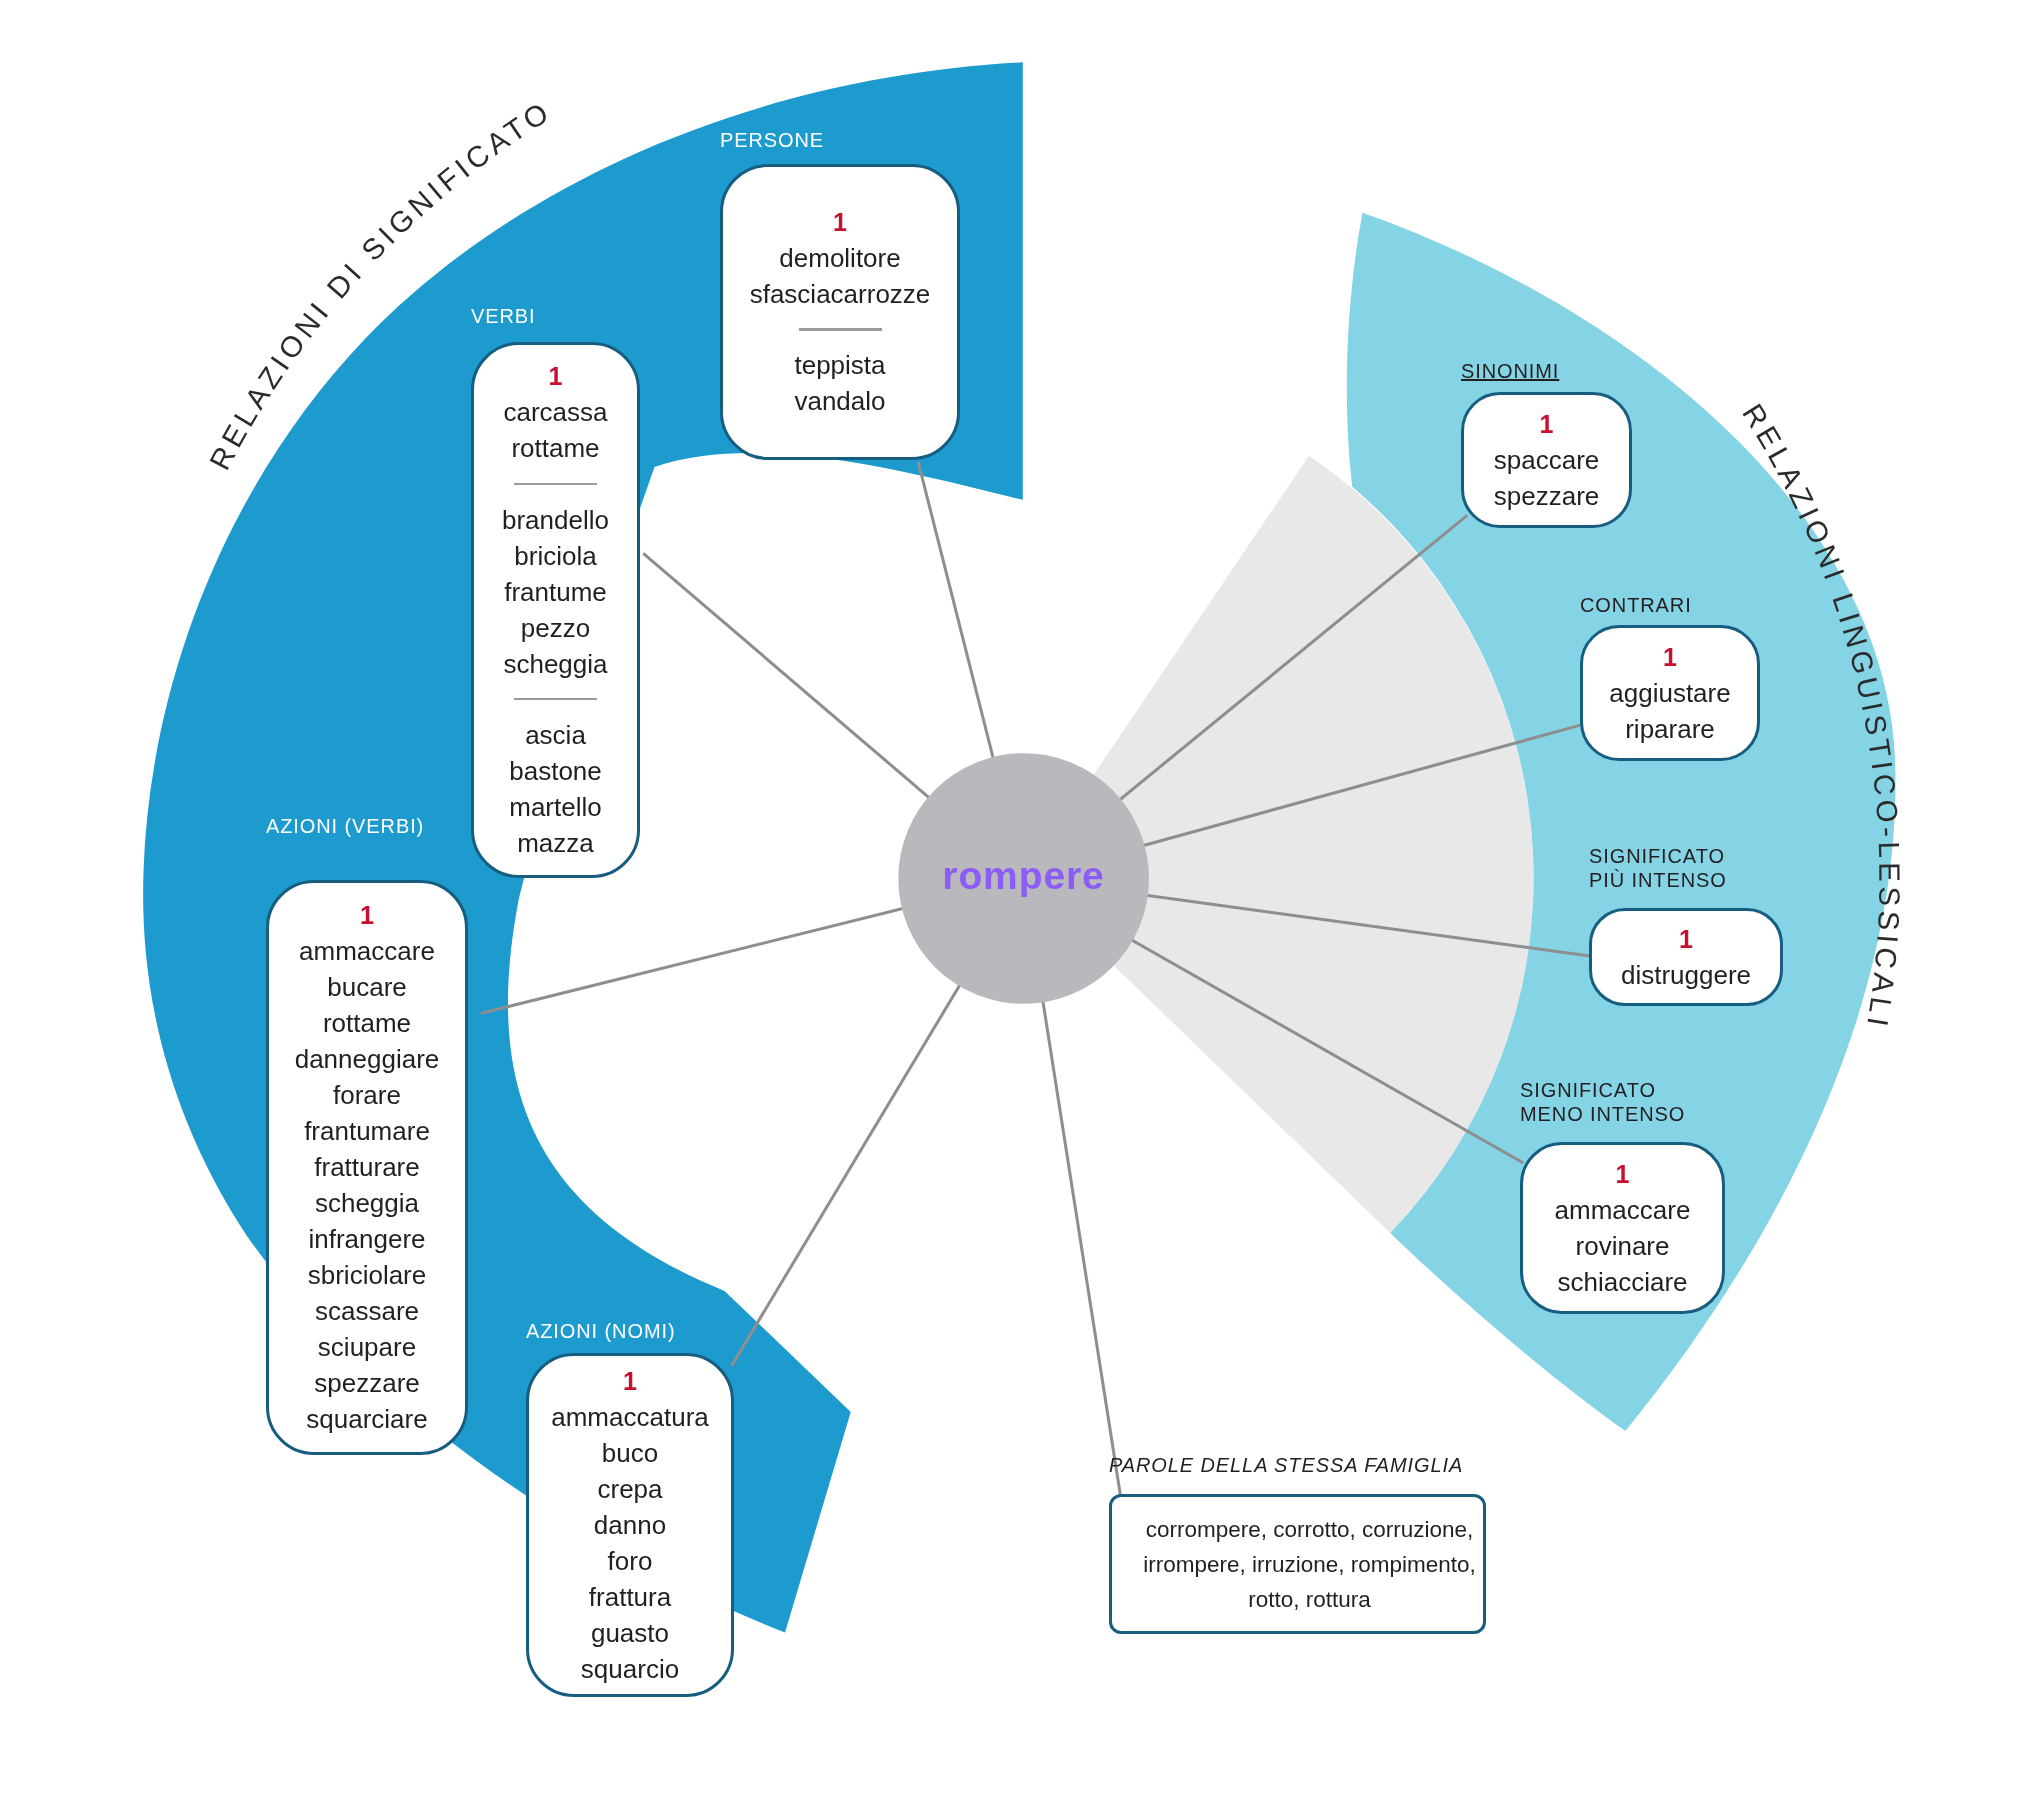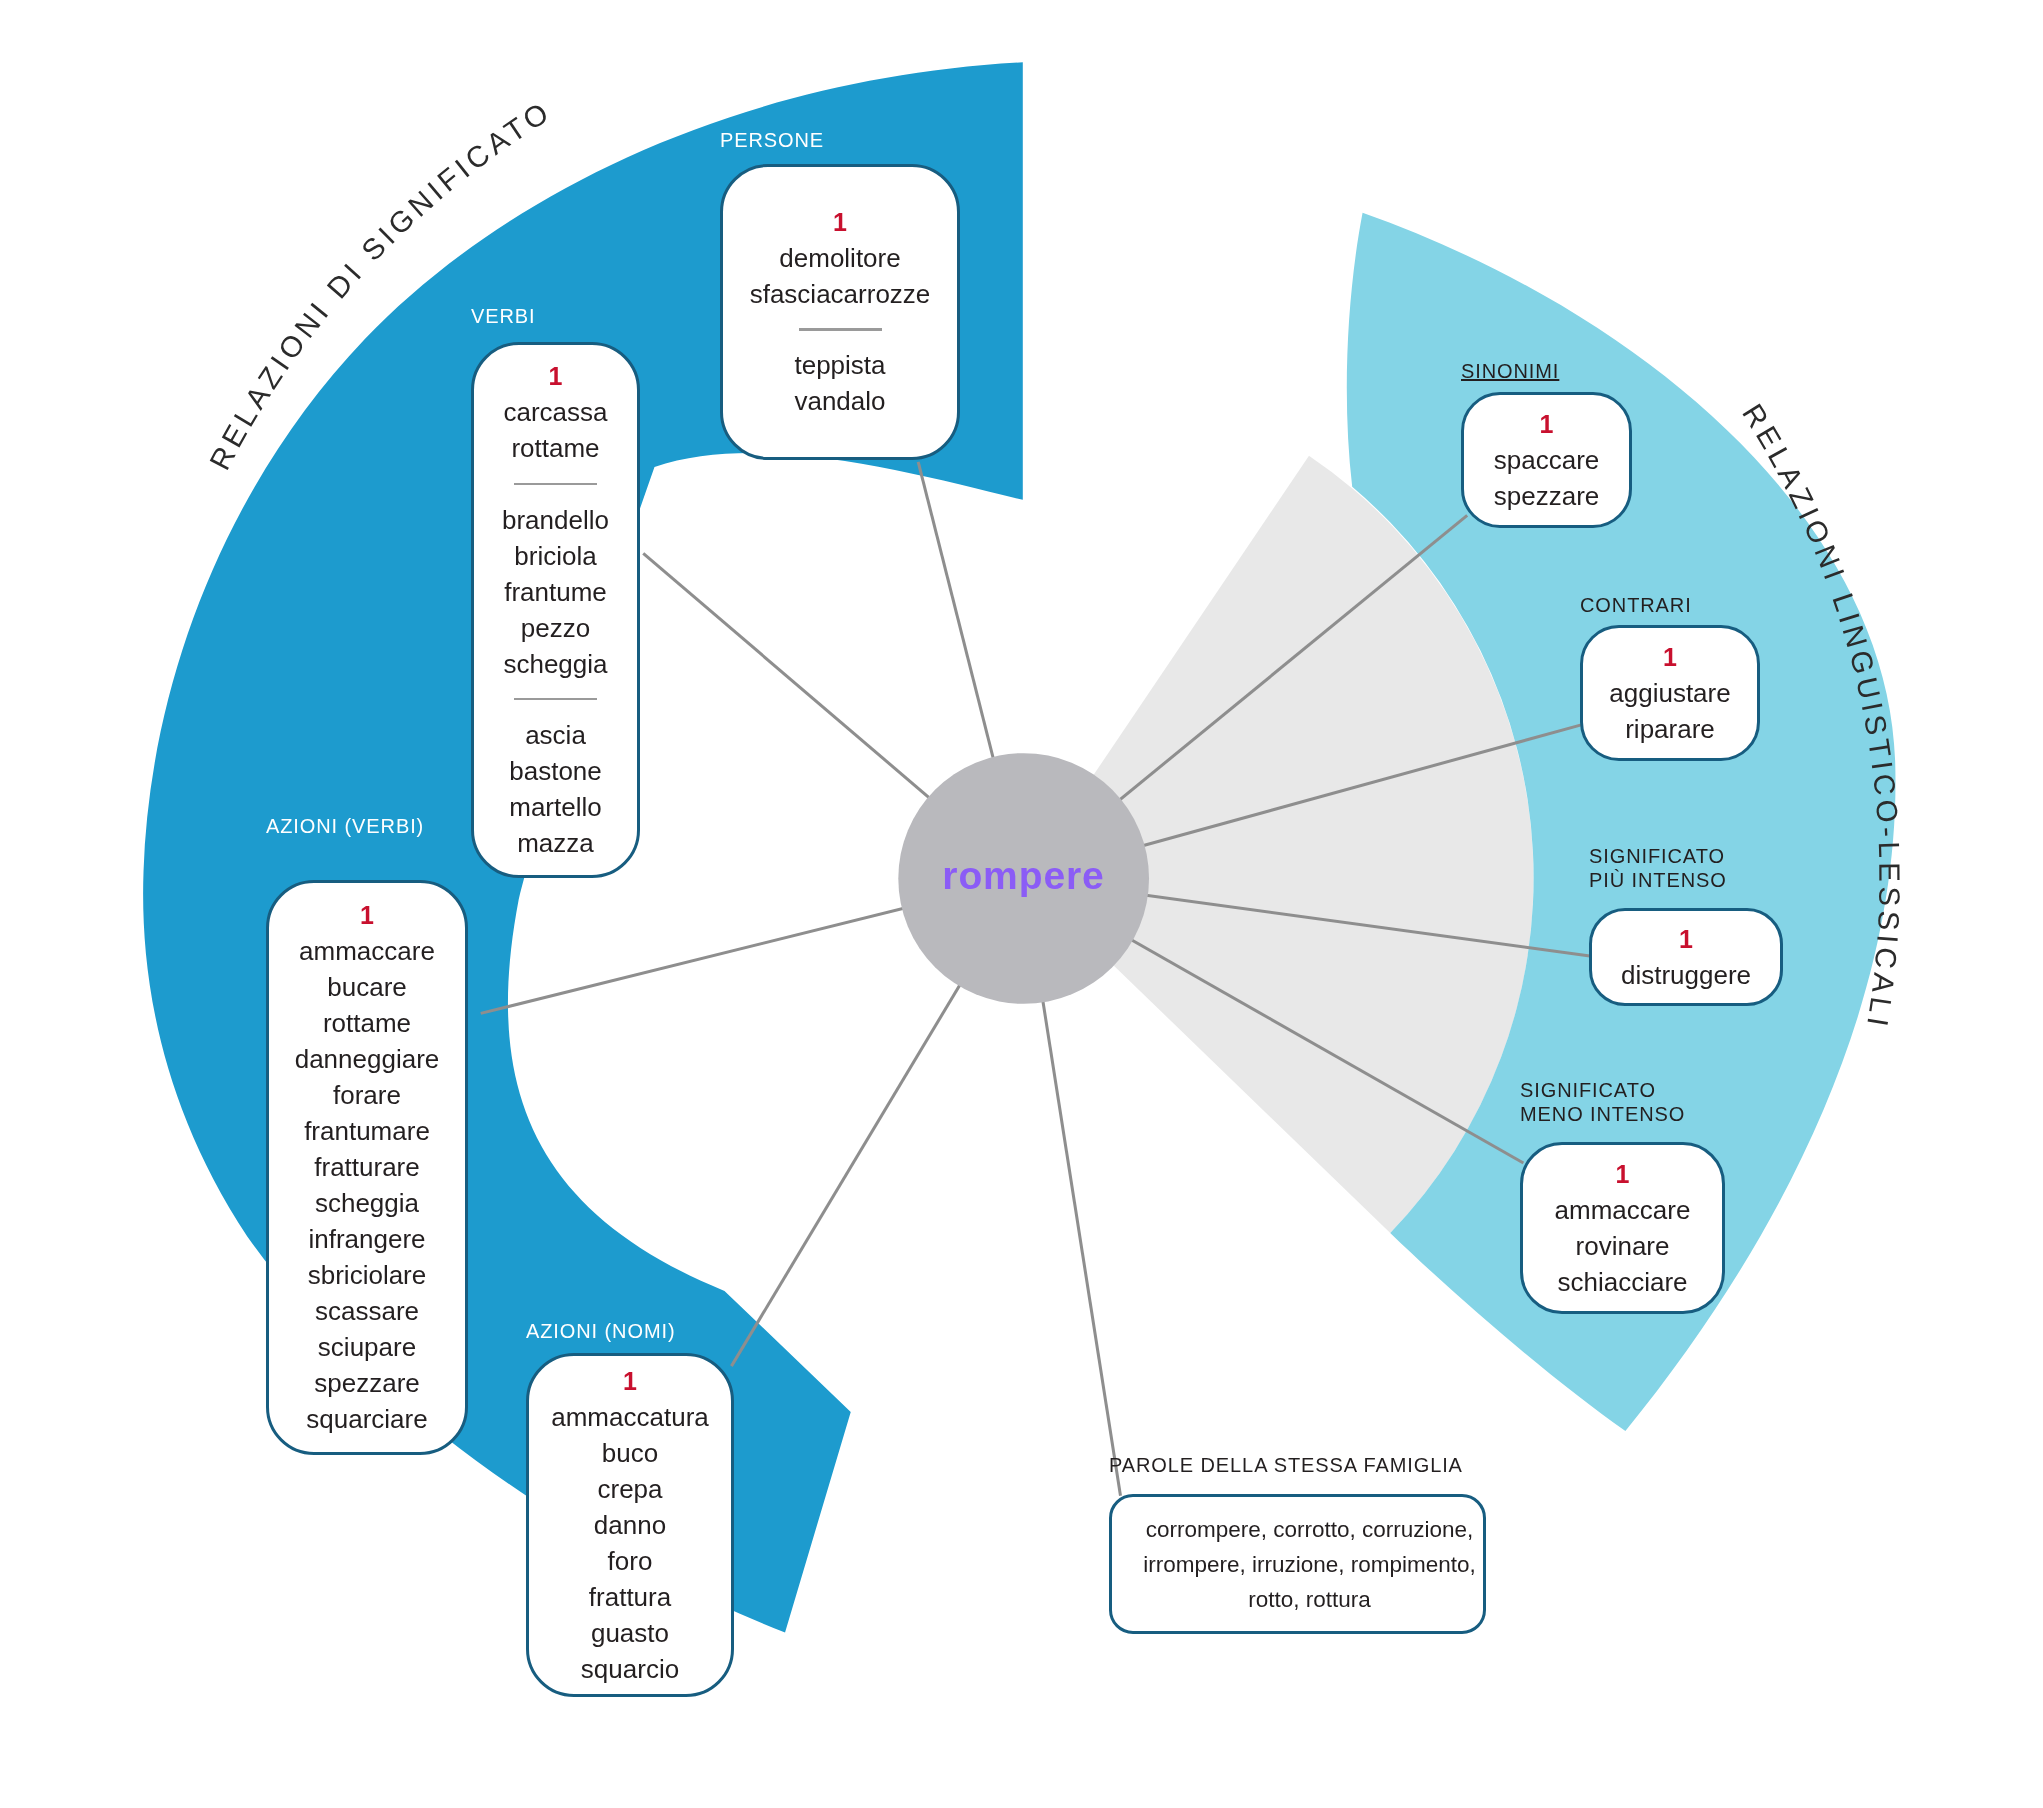--- a/index.html
+++ b/index.html
@@ -171,21 +171,21 @@
     <div>SIGNIFICATO</div>
     <div>MENO INTENSO</div>
   </div>
   <div class="node" style="left:1520px;top:1142px;width:205px;height:172px;border-radius:42px;">
     <div class="idx">1</div>
     <div class="w">ammaccare</div>
     <div class="w">rovinare</div>
     <div class="w">schiacciare</div>
   </div>
 
-  <div class="nlabel dark" style="left:1109px;top:1453px;width:377px;">PAROLE DELLA STESSA FAMIGLIA</div>
-  <div class="node" style="left:1109px;top:1494px;width:377px;height:140px;border-radius:24px;padding-left:24px;">
+  <div class="nlabel dark" style="left:1109px;top:1453px;width:377px;font-style:italic;">PAROLE DELLA STESSA FAMIGLIA</div>
+  <div class="node" style="left:1109px;top:1494px;width:377px;height:140px;border-radius:12px;padding-left:24px;">
     <div class="famiglia-line">corrompere, corrotto, corruzione,</div>
     <div class="famiglia-line">irrompere, irruzione, rompimento,</div>
     <div class="famiglia-line">rotto, rottura</div>
   </div>
 
 </div>
 
 
 </body></html>

